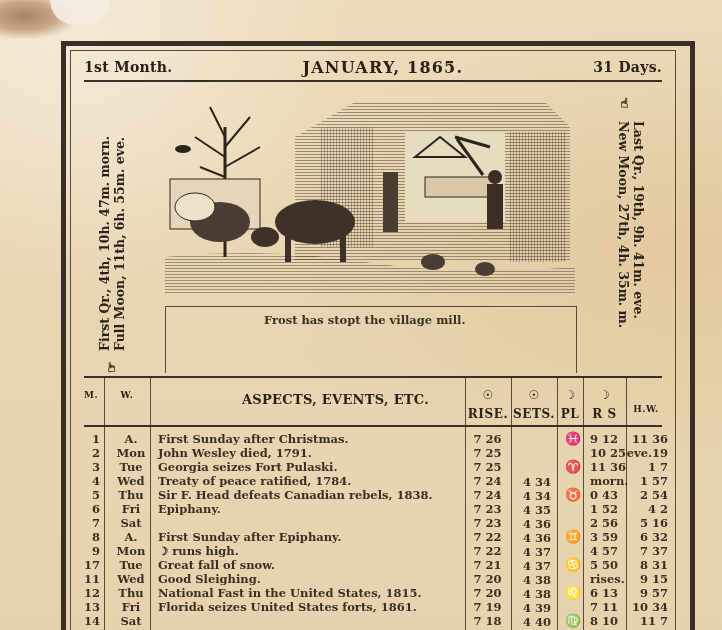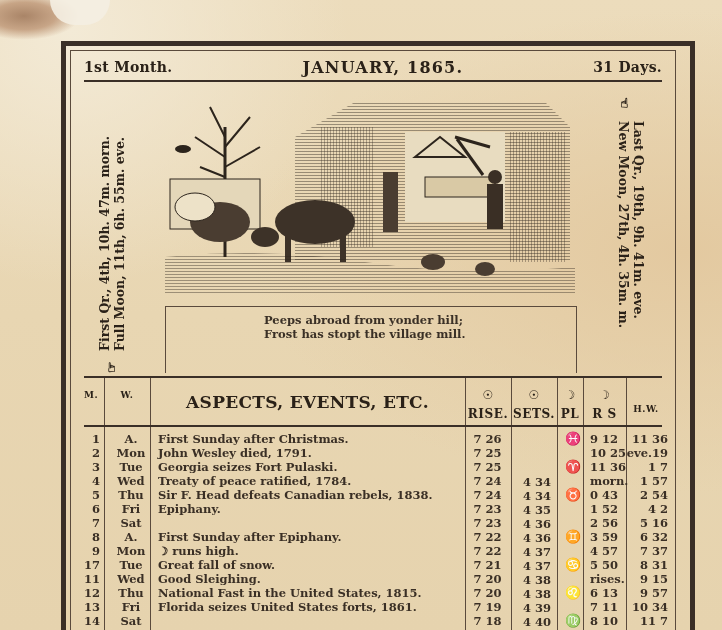--- a/index.html
+++ b/index.html
@@ -32,21 +32,21 @@
     font-weight:bold;font-size:12.5px;line-height:15px;white-space:nowrap;padding-left:28px;box-sizing:border-box;}
   .hand{display:inline-block;font-size:13px;}
   .illus{position:absolute;left:165px;top:97px;width:410px;height:198px;}
   .verse-box{position:absolute;left:165px;top:306px;width:410px;height:66px;
     border-left:1px solid #5a4a3c;border-right:1px solid #5a4a3c;border-top:1px solid #5a4a3c;}
   .verse{position:absolute;left:250px;top:313px;font-size:11.5px;line-height:14px;font-weight:bold;color:#3a3026;}
   .verse div.ind{padding-left:14px;}
   .table-top{position:absolute;left:84px;top:376px;width:578px;border-top:2px solid #3a2f27;}
   .col-line{position:absolute;top:378px;height:252px;border-left:1px solid #5a4a3c;}
   .th{position:absolute;top:390px;font-size:9px;font-weight:bold;text-align:center;letter-spacing:.5px;}
-  .th.big{font-size:17px;top:392px;letter-spacing:.3px;}
+  .th.big{font-size:13px;top:392px;letter-spacing:.3px;margin-left:28px;}
   .th-sym{position:absolute;top:388px;font-size:12px;text-align:center;}
   .th-sub{position:absolute;top:407px;font-size:12px;font-weight:bold;text-align:center;letter-spacing:.6px;}
   .head-rule{position:absolute;top:425px;border-top:2px solid #3a2f27;}
   .rows{position:absolute;left:0;top:432px;width:722px;}
   .row{position:relative;height:14px;font-size:11.5px;line-height:14px;font-weight:bold;color:#3a2f25;}
   .row span{position:absolute;white-space:nowrap;}
   .c-m{left:78px;width:22px;text-align:right;}
   .c-w{left:109px;width:44px;text-align:center;}
   .c-ev{left:158px;}
   .c-rise{left:465px;width:45px;text-align:center;}
@@ -132,21 +132,20 @@
   <ellipse cx="30" cy="110" rx="20" ry="14" fill="#ede2c8" stroke="#2c241c"></ellipse>
 
   <path d="M0 160 Q100 150 200 165 T410 170 L410 198 L0 198 Z" fill="url(#hatch)" opacity="0.8"></path>
 
   <ellipse cx="268" cy="165" rx="12" ry="8" fill="#4a3d31"></ellipse>
   <ellipse cx="320" cy="172" rx="10" ry="7" fill="#4a3d31"></ellipse>
 </svg>
 
 <div class="verse-box"></div>
 <div class="verse">
-  <div class="ind">Peeps abroad from yonder hill;</div>
   <div class="ind">Frost has stopt the village mill.</div>
 </div>
 
 <div class="table-top"></div>
 <div class="col-line" style="left:104px;"></div>
 <div class="col-line" style="left:150px;"></div>
 <div class="col-line" style="left:465px;"></div>
 <div class="col-line" style="left:511px;"></div>
 <div class="col-line" style="left:557px;"></div>
 <div class="col-line" style="left:583px;"></div>

